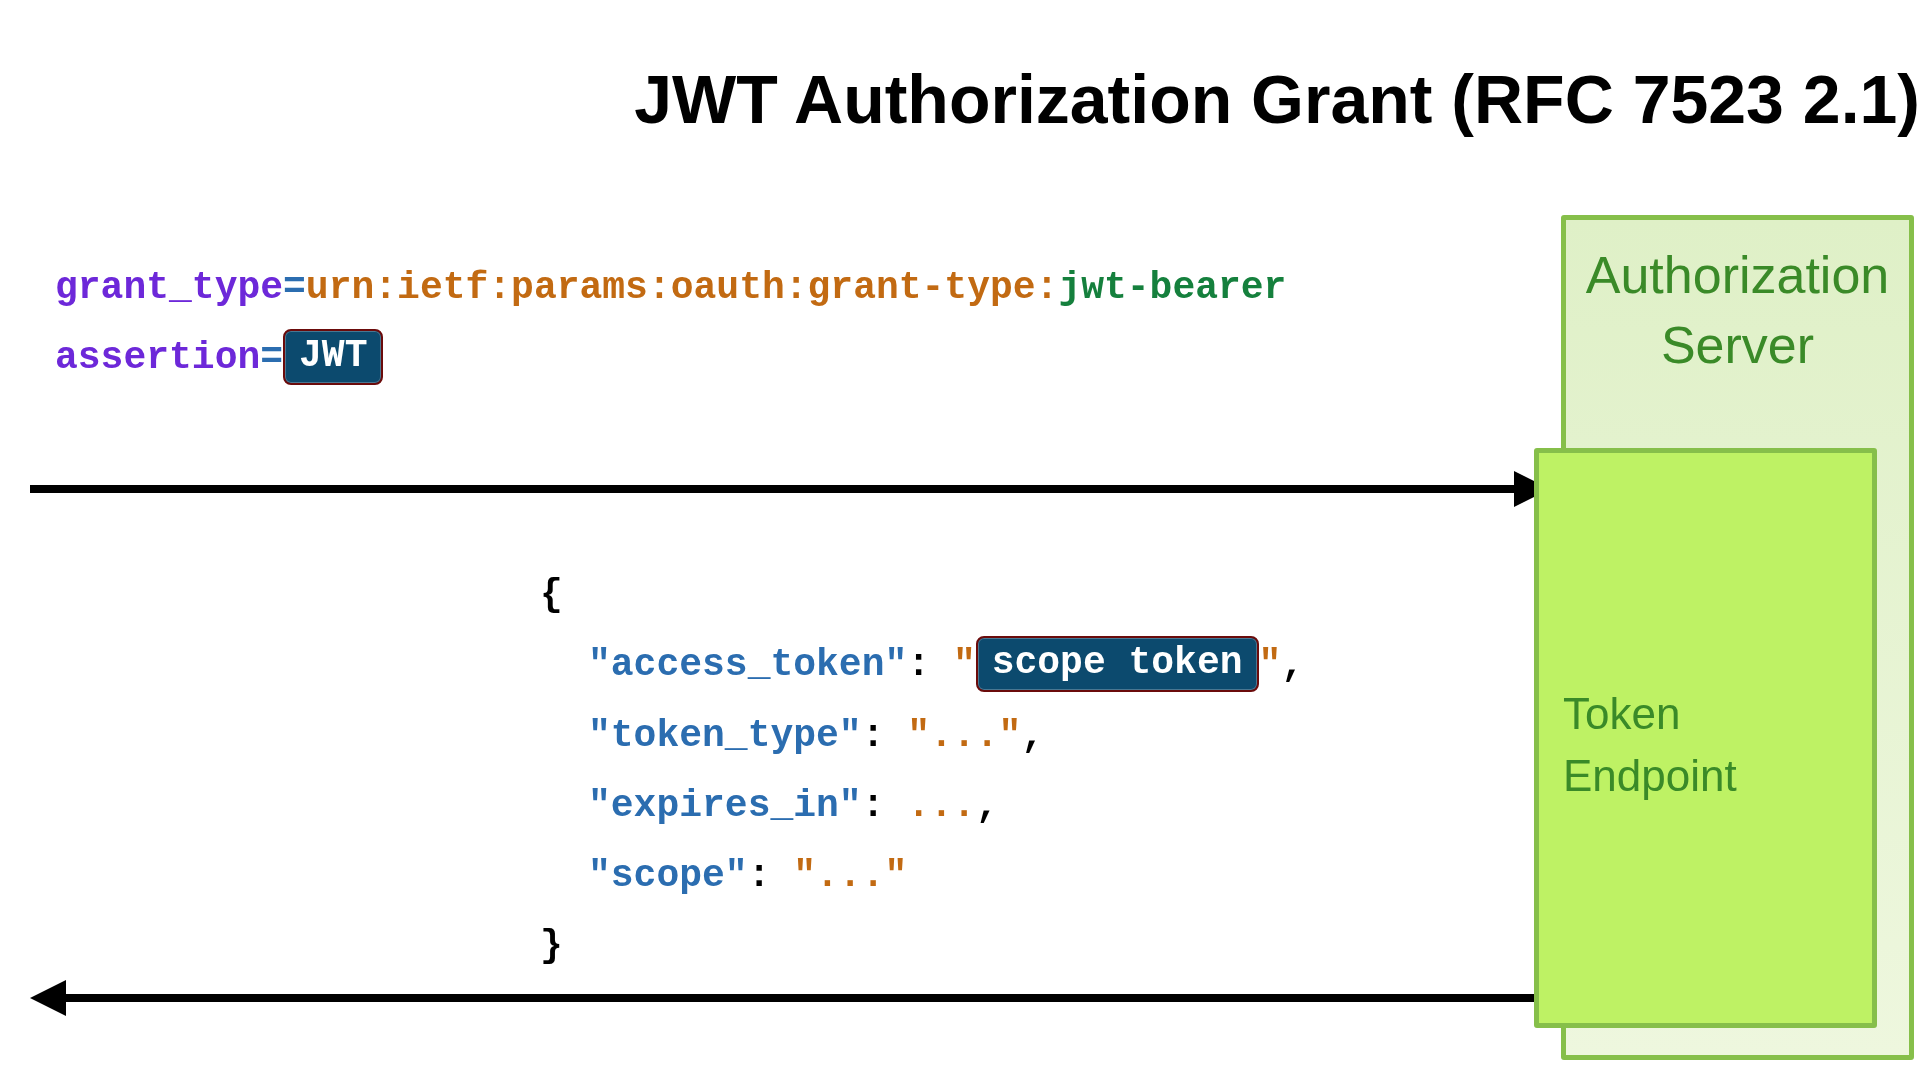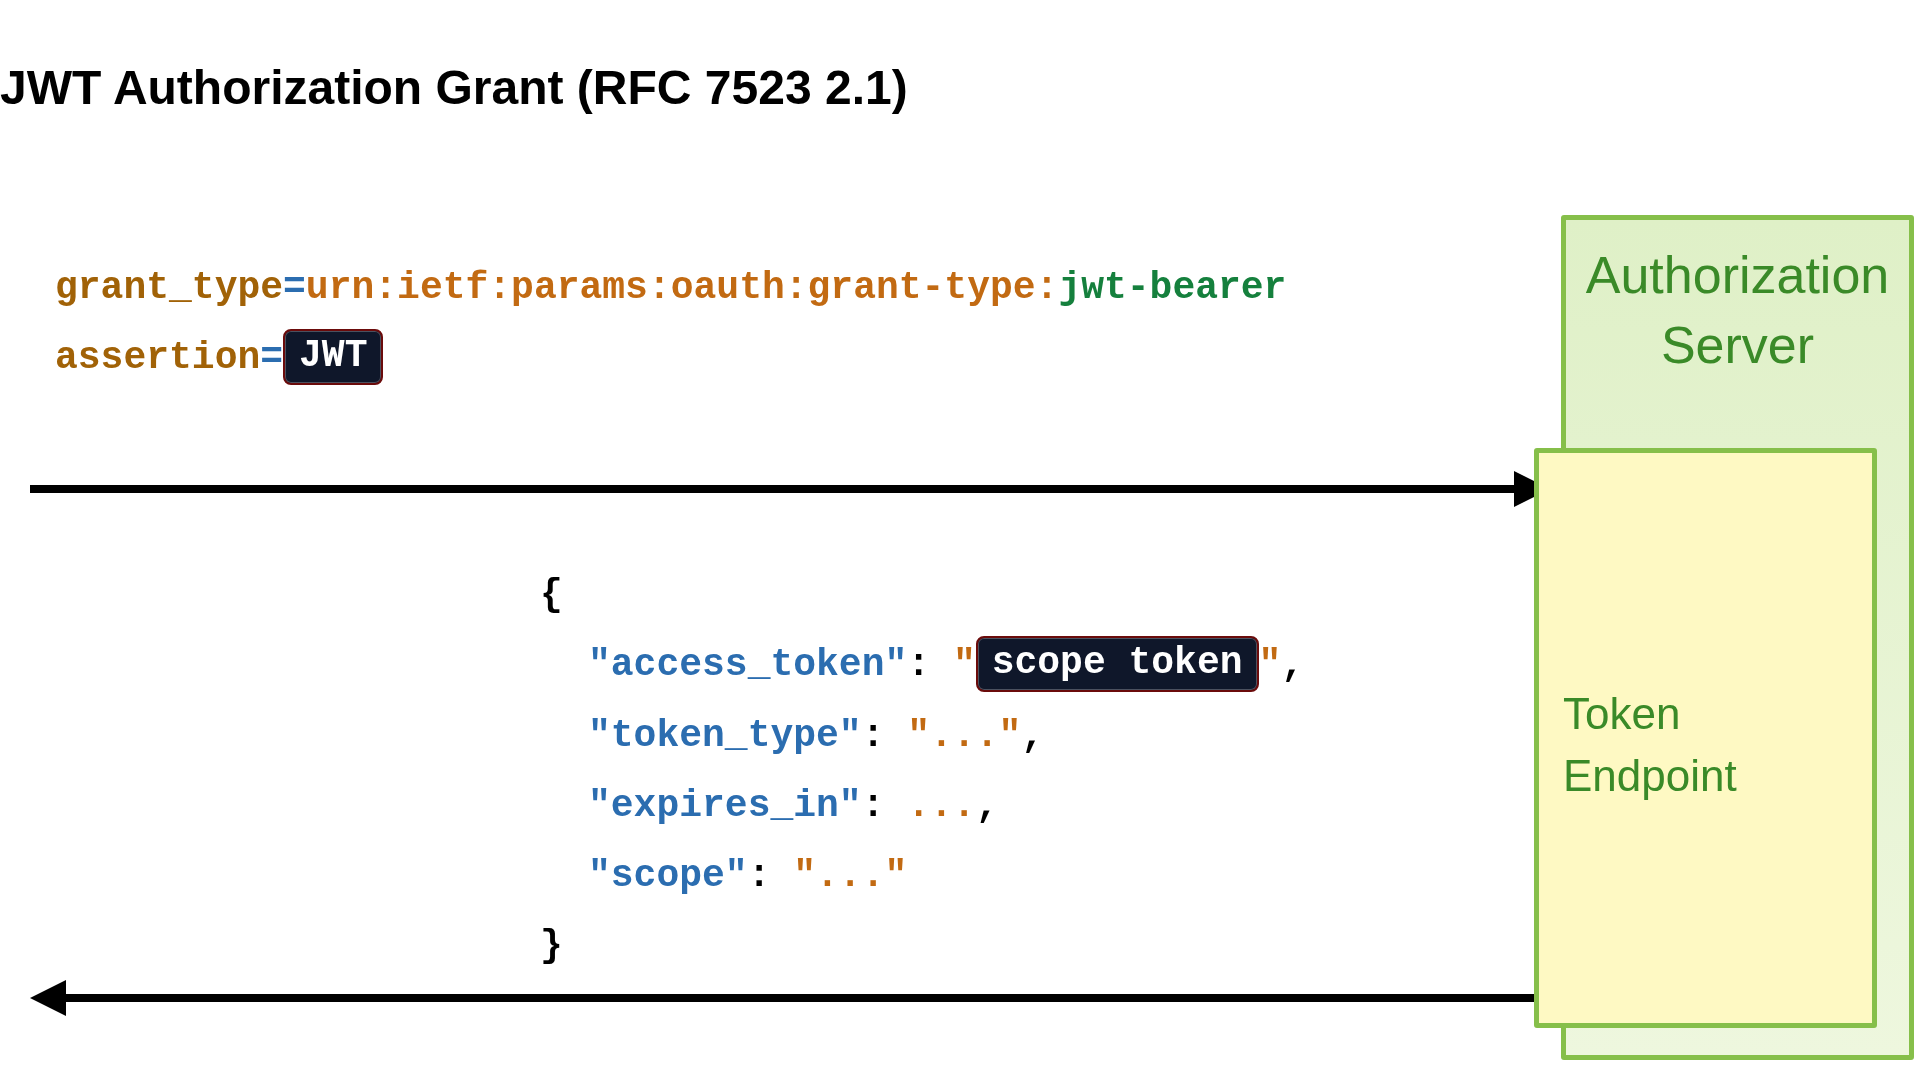--- a/index.html
+++ b/index.html
@@ -9,44 +9,44 @@
     background: #ffffff;
     font-family: "Segoe UI", "Helvetica Neue", Arial, sans-serif;
     position: relative;
     overflow: hidden;
   }
   .title {
     position: absolute;
     top: 60px;
     left: 0;
     width: 100%;
-    text-align: left;
-    font-size: 48px;
+    text-align: right;
+    font-size: 68px;
     font-weight: 700;
     color: #000;
   }
   .mono {
     font-family: "Consolas", "Menlo", "Courier New", monospace;
     font-weight: 700;
   }
   .request-block {
     position: absolute;
     top: 253px;
     left: 55px;
     font-size: 38px;
     line-height: 1.85;
   }
-  .key { color: #a16207; }
+  .key { color: #6d28d9; }
   .eq  { color: #2b6db0; }
   .val-urn { color: #c26a12; text-align: right; }
   .val-red { color: #15803d; }
   .val-orange { color: #c26a12; }
   .chip {
     display: inline-block;
-    background: #0f172a;
+    background: #0c4a6e;
     color: #fff;
     border: 2px solid #6b0b0b;
     border-radius: 8px;
     padding: 2px 14px 4px 14px;
     line-height: 1.2;
     vertical-align: 2px;
     box-shadow: inset 0 0 0 1px rgba(255,255,255,0.25);
   }
   .arrow-right-wrap {
     position: absolute;
@@ -128,21 +128,21 @@
     font-size: 52px;
     font-weight: 400;
     line-height: 1.35;
   }
   .token-endpoint-box {
     position: absolute;
     top: 448px;
     left: 1534px;
     width: 343px;
     height: 580px;
-    background: #fef9c3;
+    background: #bef264;
     border: 5px solid #86bf4a;
     border-radius: 3px;
   }
   .token-endpoint-label {
     position: absolute;
     top: 230px;
     left: 24px;
     color: #3a8a28;
     font-size: 44px;
     font-weight: 400;

